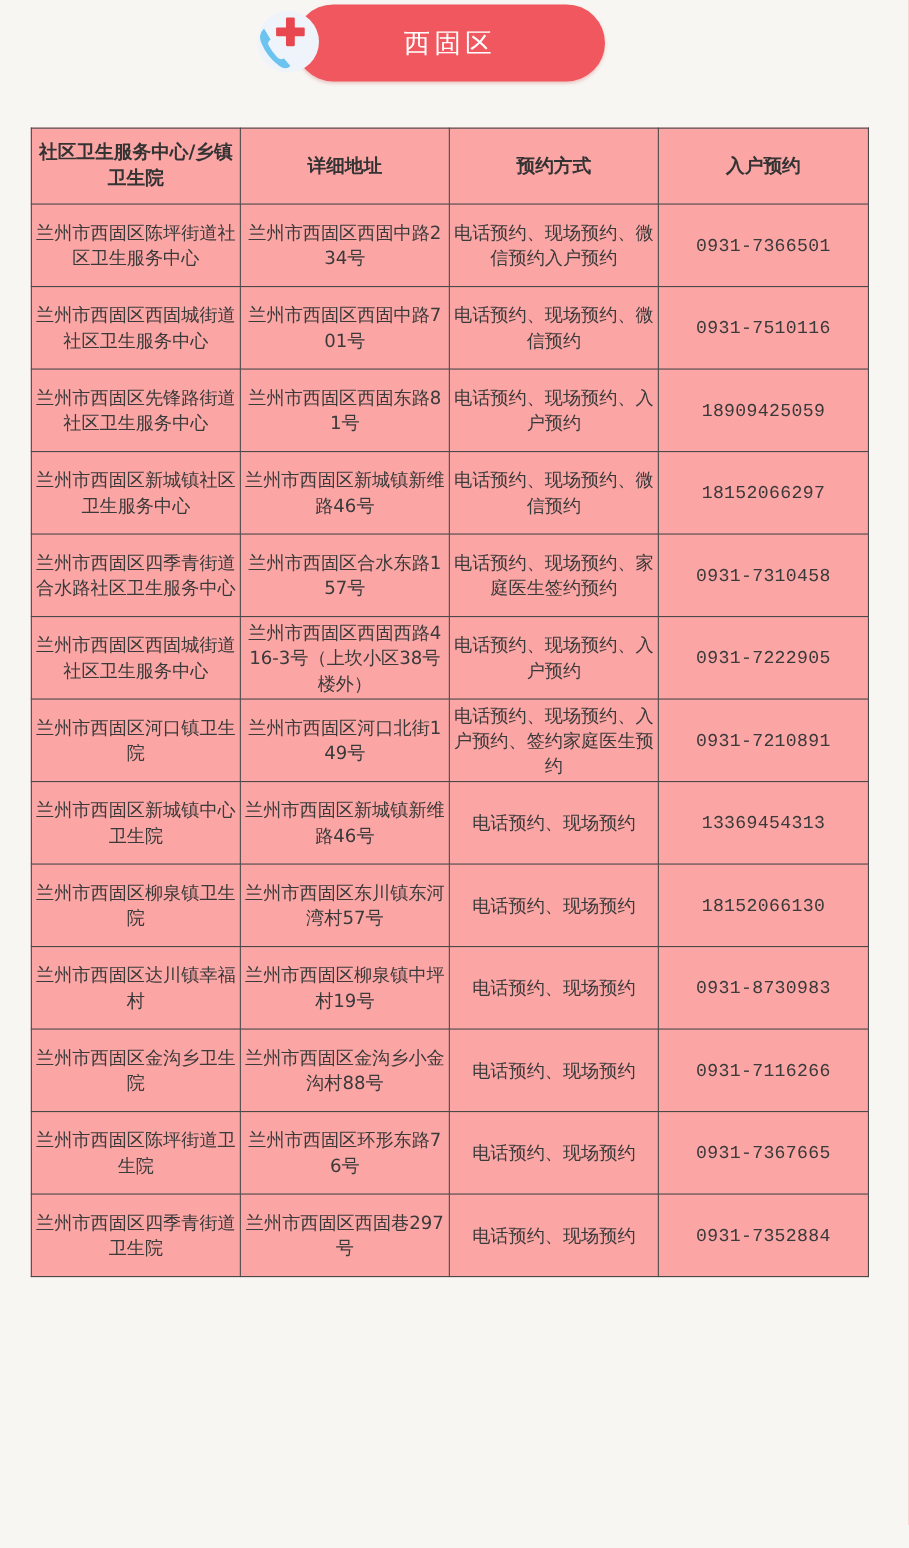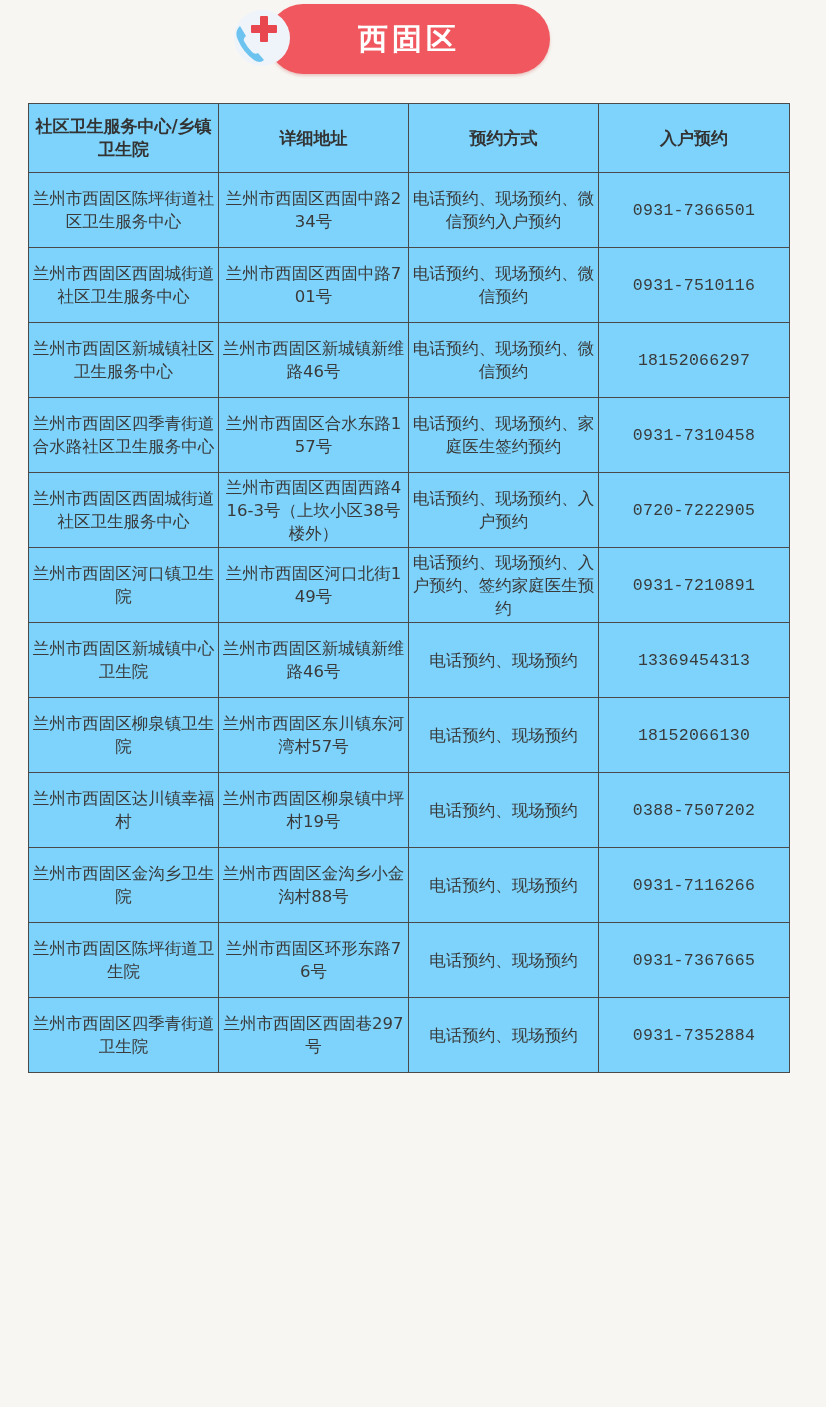--- a/index.html
+++ b/index.html
@@ -14,28 +14,28 @@
     position: absolute; left: 228px; top: 2px; width: 322px; height: 74px;
   }
   .banner-pill {
     position: absolute; left: 40px; top: 2px; width: 282px; height: 70px;
     background: #f0575e; border-radius: 35px;
     box-shadow: 0 2px 3px rgba(200,60,60,0.25);
   }
   .banner-title {
     position: absolute; left: 40px; top: 2px; width: 282px; height: 51px;
     line-height: 70px; text-align: center;
-    color: #ffffff; font-size: 30px; font-weight: bold; letter-spacing: 4px;
+    color: #ffffff; font-size: 24px; font-weight: normal; letter-spacing: 4px;
   }
   .banner-icon {
     position: absolute; left: 0; top: 4px; width: 64px; height: 64px;
   }
   table.clinics {
-    position: absolute; left: 28px; top: 103px;
-    border-collapse: collapse; background: #7dd3fc;
+    position: absolute; left: 28px; top: 116px;
+    border-collapse: collapse; background: #fca5a5;
     table-layout: fixed; width: 761px;
   }
   table.clinics th, table.clinics td {
     border: 1.5px solid #4a4a4a;
     text-align: center; vertical-align: middle;
     padding: 0 2px; font-size: 16.5px; line-height: 23px;
     word-break: break-all;
   }
   table.clinics th { height: 68px; font-weight: bold; font-size: 17px; color: #333; }
   table.clinics td { height: 74px; color: #3a3a3a; }
@@ -78,36 +78,42 @@
         <td>电话预约、现场预约、微信预约入户预约</td>
         <td class="phone">0931-7366501</td>
       </tr>
       <tr>
         <td>兰州市西固区西固城街道社区卫生服务中心</td>
         <td>兰州市西固区西固中路701号</td>
         <td>电话预约、现场预约、微信预约</td>
         <td class="phone">0931-7510116</td>
       </tr>
       <tr>
+        <td>兰州市西固区先锋路街道社区卫生服务中心</td>
+        <td>兰州市西固区西固东路81号</td>
+        <td>电话预约、现场预约、入户预约</td>
+        <td class="phone">18909425059</td>
+      </tr>
+      <tr>
         <td>兰州市西固区新城镇社区卫生服务中心</td>
         <td>兰州市西固区新城镇新维路46号</td>
         <td>电话预约、现场预约、微信预约</td>
         <td class="phone">18152066297</td>
       </tr>
       <tr>
         <td>兰州市西固区四季青街道合水路社区卫生服务中心</td>
         <td>兰州市西固区合水东路157号</td>
         <td>电话预约、现场预约、家庭医生签约预约</td>
         <td class="phone">0931-7310458</td>
       </tr>
       <tr>
         <td>兰州市西固区西固城街道社区卫生服务中心</td>
         <td>兰州市西固区西固西路416-3号（上坎小区38号楼外）</td>
         <td>电话预约、现场预约、入户预约</td>
-        <td class="phone">0720-7222905</td>
+        <td class="phone">0931-7222905</td>
       </tr>
       <tr>
         <td>兰州市西固区河口镇卫生院</td>
         <td>兰州市西固区河口北街149号</td>
         <td>电话预约、现场预约、入户预约、签约家庭医生预约</td>
         <td class="phone">0931-7210891</td>
       </tr>
       <tr>
         <td>兰州市西固区新城镇中心卫生院</td>
         <td>兰州市西固区新城镇新维路46号</td>
@@ -117,21 +123,21 @@
       <tr>
         <td>兰州市西固区柳泉镇卫生院</td>
         <td>兰州市西固区东川镇东河湾村57号</td>
         <td>电话预约、现场预约</td>
         <td class="phone">18152066130</td>
       </tr>
       <tr>
         <td>兰州市西固区达川镇幸福村</td>
         <td>兰州市西固区柳泉镇中坪村19号</td>
         <td>电话预约、现场预约</td>
-        <td class="phone">0388-7507202</td>
+        <td class="phone">0931-8730983</td>
       </tr>
       <tr>
         <td>兰州市西固区金沟乡卫生院</td>
         <td>兰州市西固区金沟乡小金沟村88号</td>
         <td>电话预约、现场预约</td>
         <td class="phone">0931-7116266</td>
       </tr>
       <tr>
         <td>兰州市西固区陈坪街道卫生院</td>
         <td>兰州市西固区环形东路76号</td>

